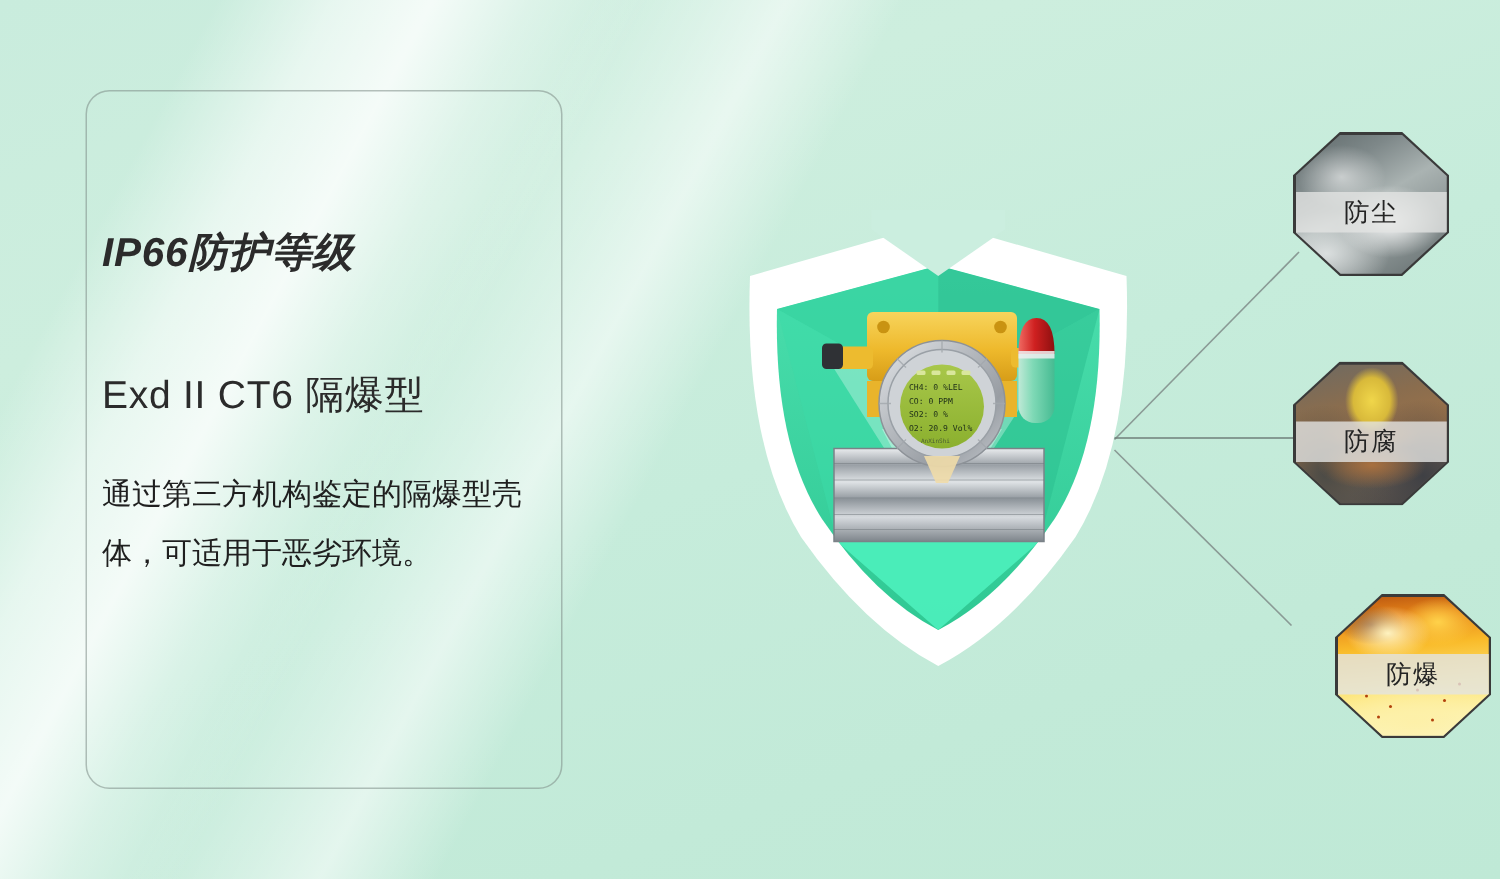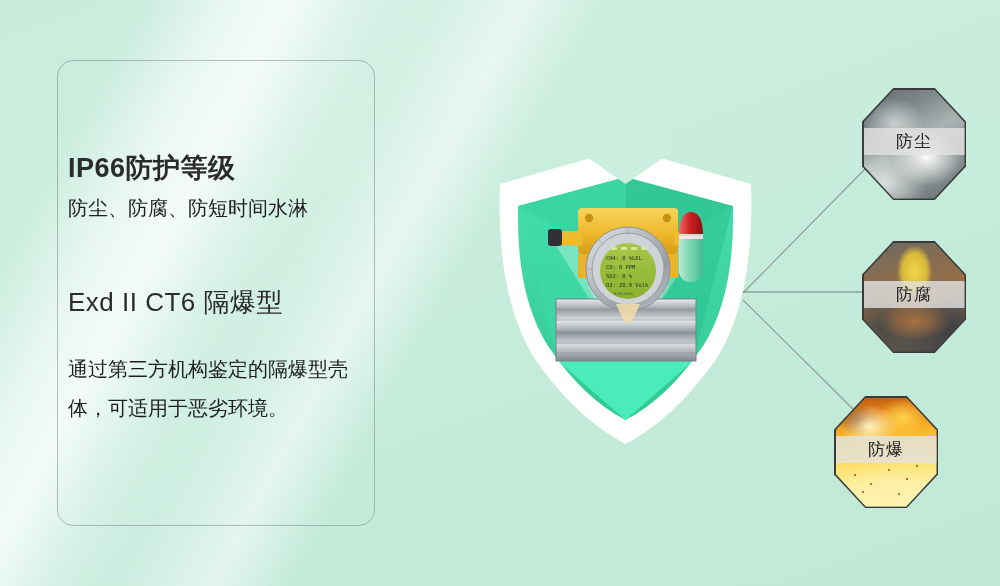--- a/index.html
+++ b/index.html
@@ -48,20 +48,21 @@
 
   .blk{ margin-bottom:0; }
 
   .h-main{
     font-size:27px;
     font-weight:bold;
     color:#2b2b2b;
     letter-spacing:.5px;
     line-height:1.15;
     white-space:nowrap;
+    font-style:italic;
   }
   .h-sub{
     font-size:20px;
     color:#1f1f1f;
     line-height:1.5;
     margin-top:9px;
     white-space:nowrap;
   }
 
   .blk2{ margin-top:62px; }
@@ -99,21 +100,21 @@
 
   
   #connectors{
     position:absolute; left:0; top:0; width:1000px; height:586px;
     pointer-events:none;
   }
 
   
   .badge{
     position:absolute;
-    width:104px; height:112px;
+    width:104px; height:96px;
   }
   .badge .oct-border{
     position:absolute; inset:0;
     clip-path:polygon(30% 0,70% 0,100% 30%,100% 70%,70% 100%,30% 100%,0 70%,0 30%);
     background:#3a3a3a;
   }
   .badge .oct-inner{
     position:absolute; inset:1.5px;
     clip-path:polygon(30% 0,70% 0,100% 30%,100% 70%,70% 100%,30% 100%,0 70%,0 30%);
     overflow:hidden;
@@ -170,21 +171,20 @@
 </head>
 <body>
 
 <div id="stage">
 
   <div id="info-card">
     <div class="card-inner">
 
       <div class="blk">
         <div class="h-main">IP66防护等级</div>
-        <div class="h-sub">防尘、防腐、防短时间水淋</div>
       </div>
 
       <div class="blk2">
         <div class="h-main2">Exd II CT6 隔爆型</div>
         <div class="body-text">通过第三方机构鉴定的隔爆型壳体，可适用于恶劣环境。</div>
       </div>
 
     </div>
   </div>
 
@@ -345,21 +345,21 @@
   </div>
 
   <div class="badge" id="badge-1" style="left:862px; top:241px;font-family:Liberation Serif, serif;">
     <div class="oct-border"></div>
     <div class="oct-inner">
       <div class="tex-rust"></div>
       <div class="badge-label">防腐</div>
     </div>
   </div>
 
-  <div class="badge" id="badge-2" style="left:834px; top:396px;">
+  <div class="badge" id="badge-2" style="left:890px; top:396px;">
     <div class="oct-border"></div>
     <div class="oct-inner">
       <div class="tex-fire"></div>
       <span class="spark" style="left:18%; top:70%"></span>
       <span class="spark" style="left:34%; top:78%"></span>
       <span class="spark" style="left:52%; top:66%"></span>
       <span class="spark" style="left:70%; top:74%"></span>
       <span class="spark" style="left:80%; top:62%"></span>
       <span class="spark" style="left:26%; top:86%"></span>
       <span class="spark" style="left:62%; top:88%"></span>

